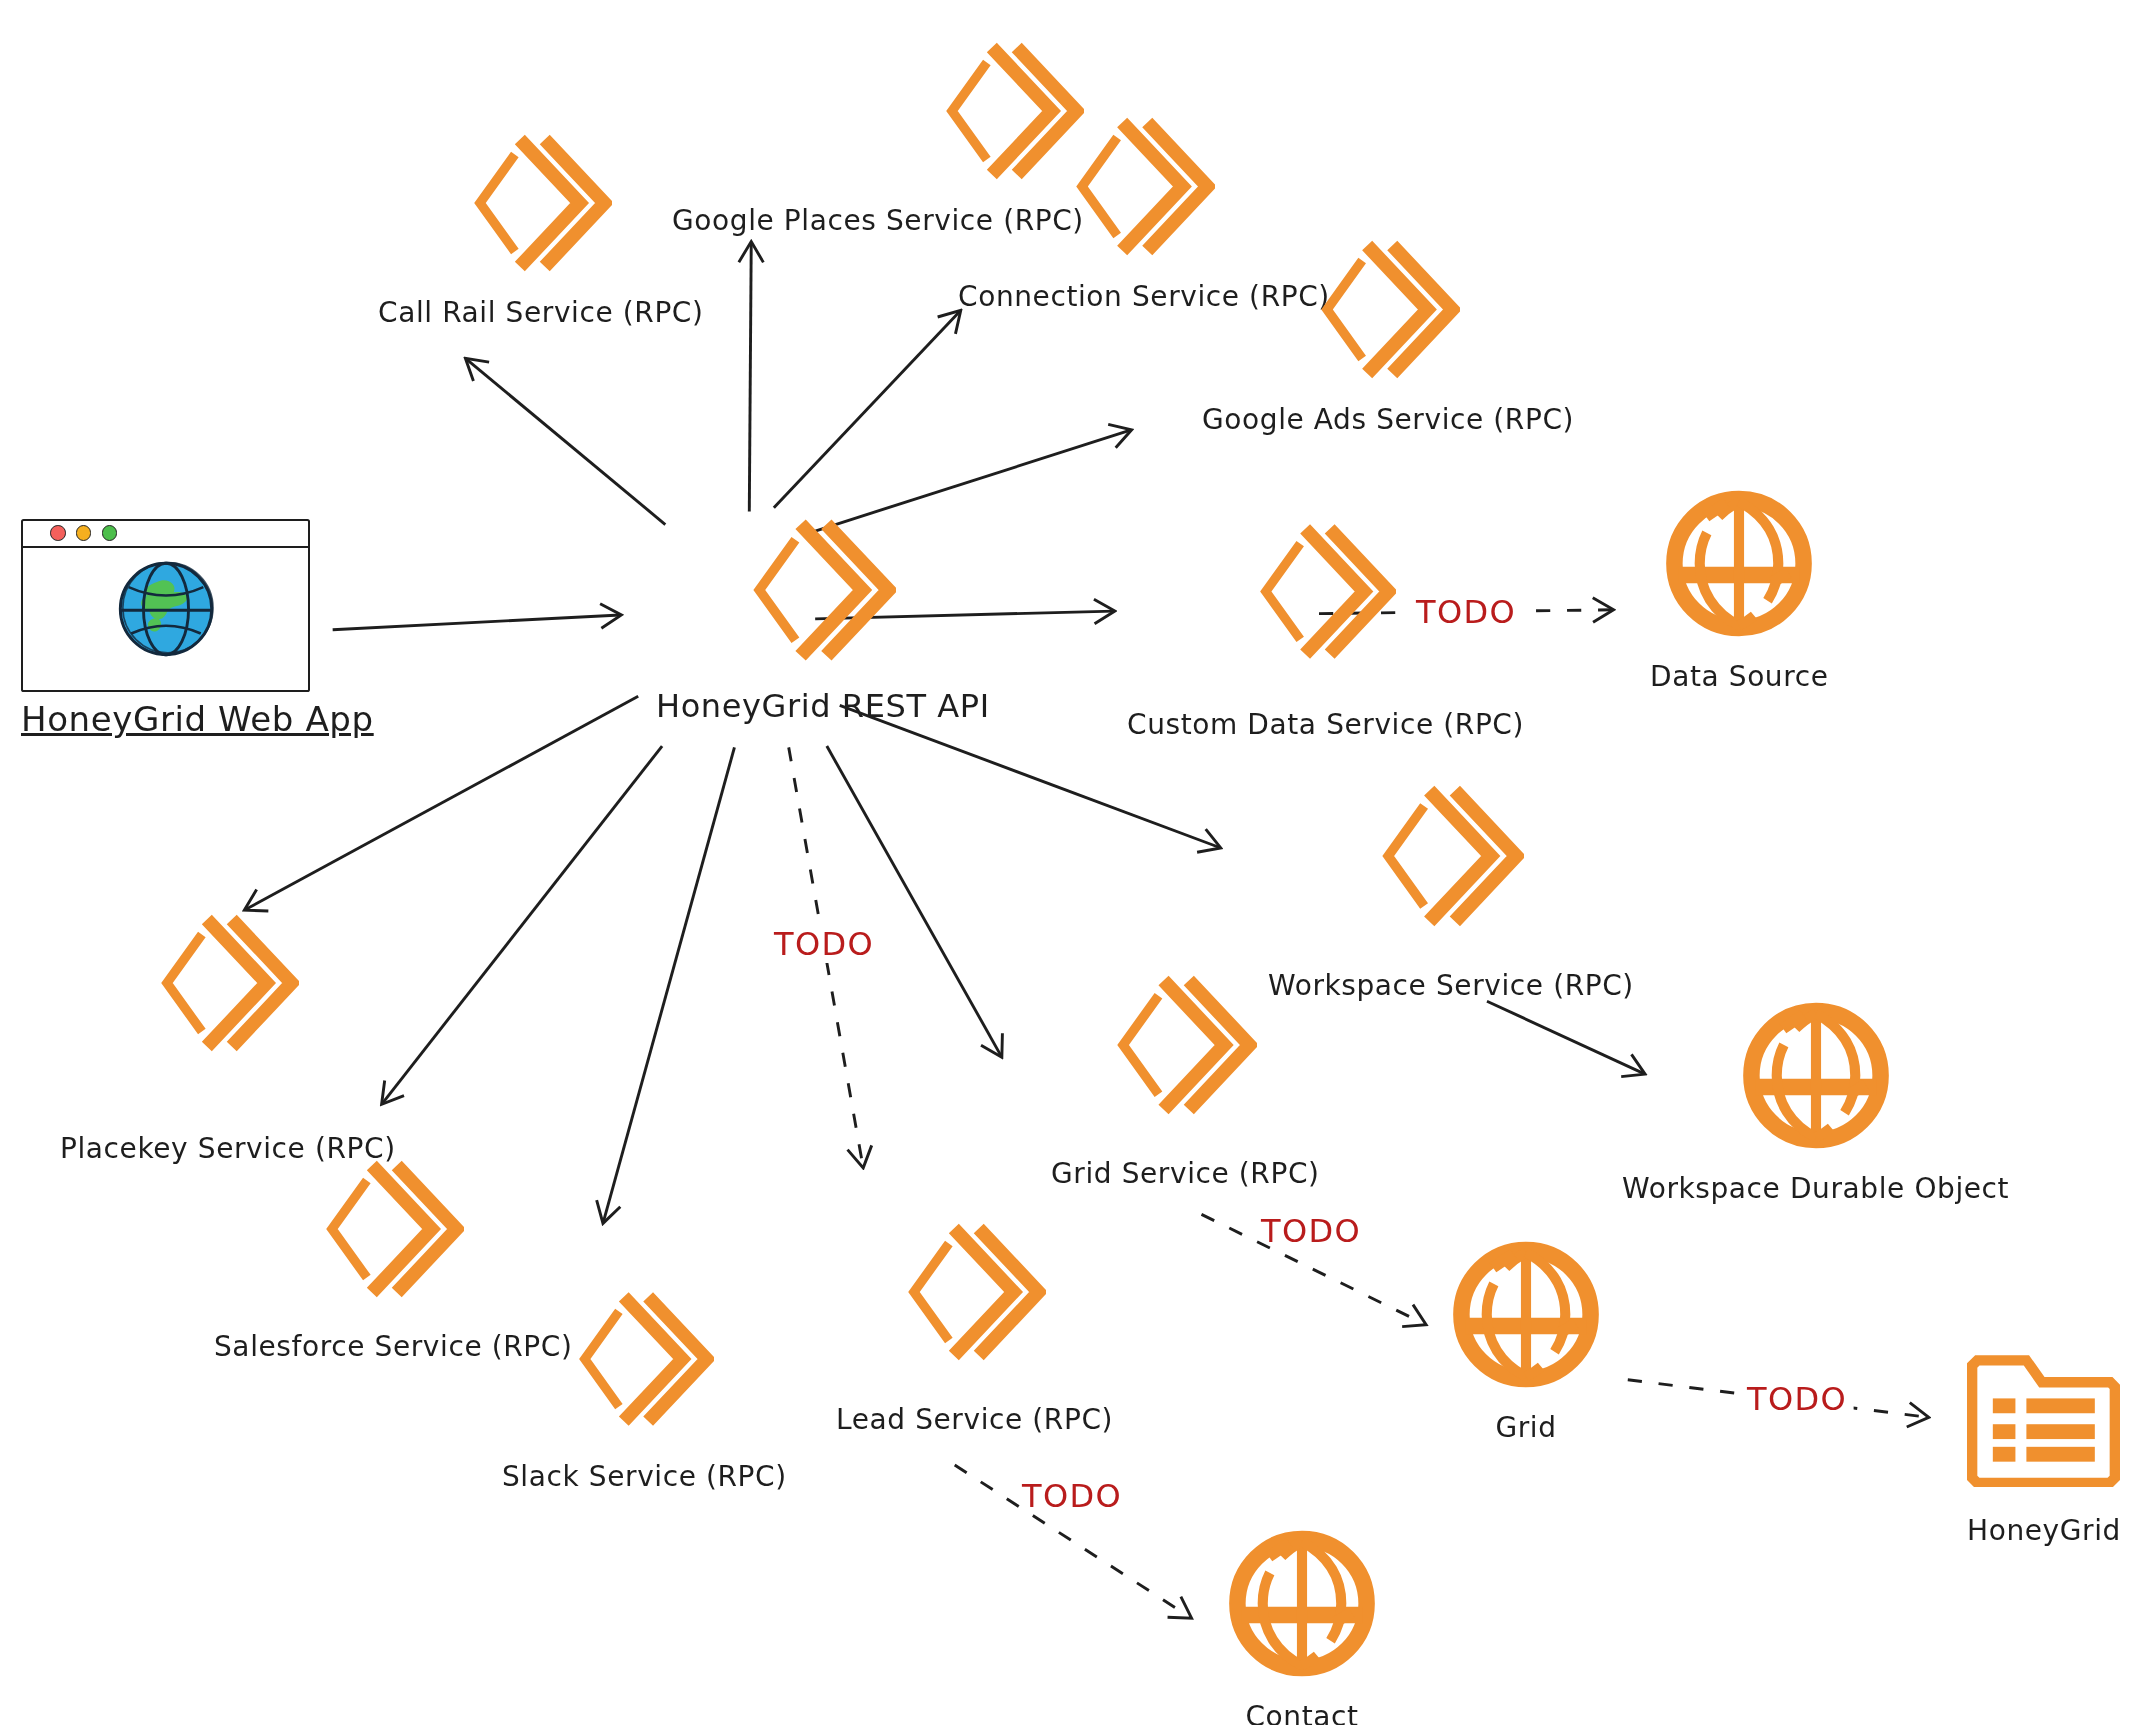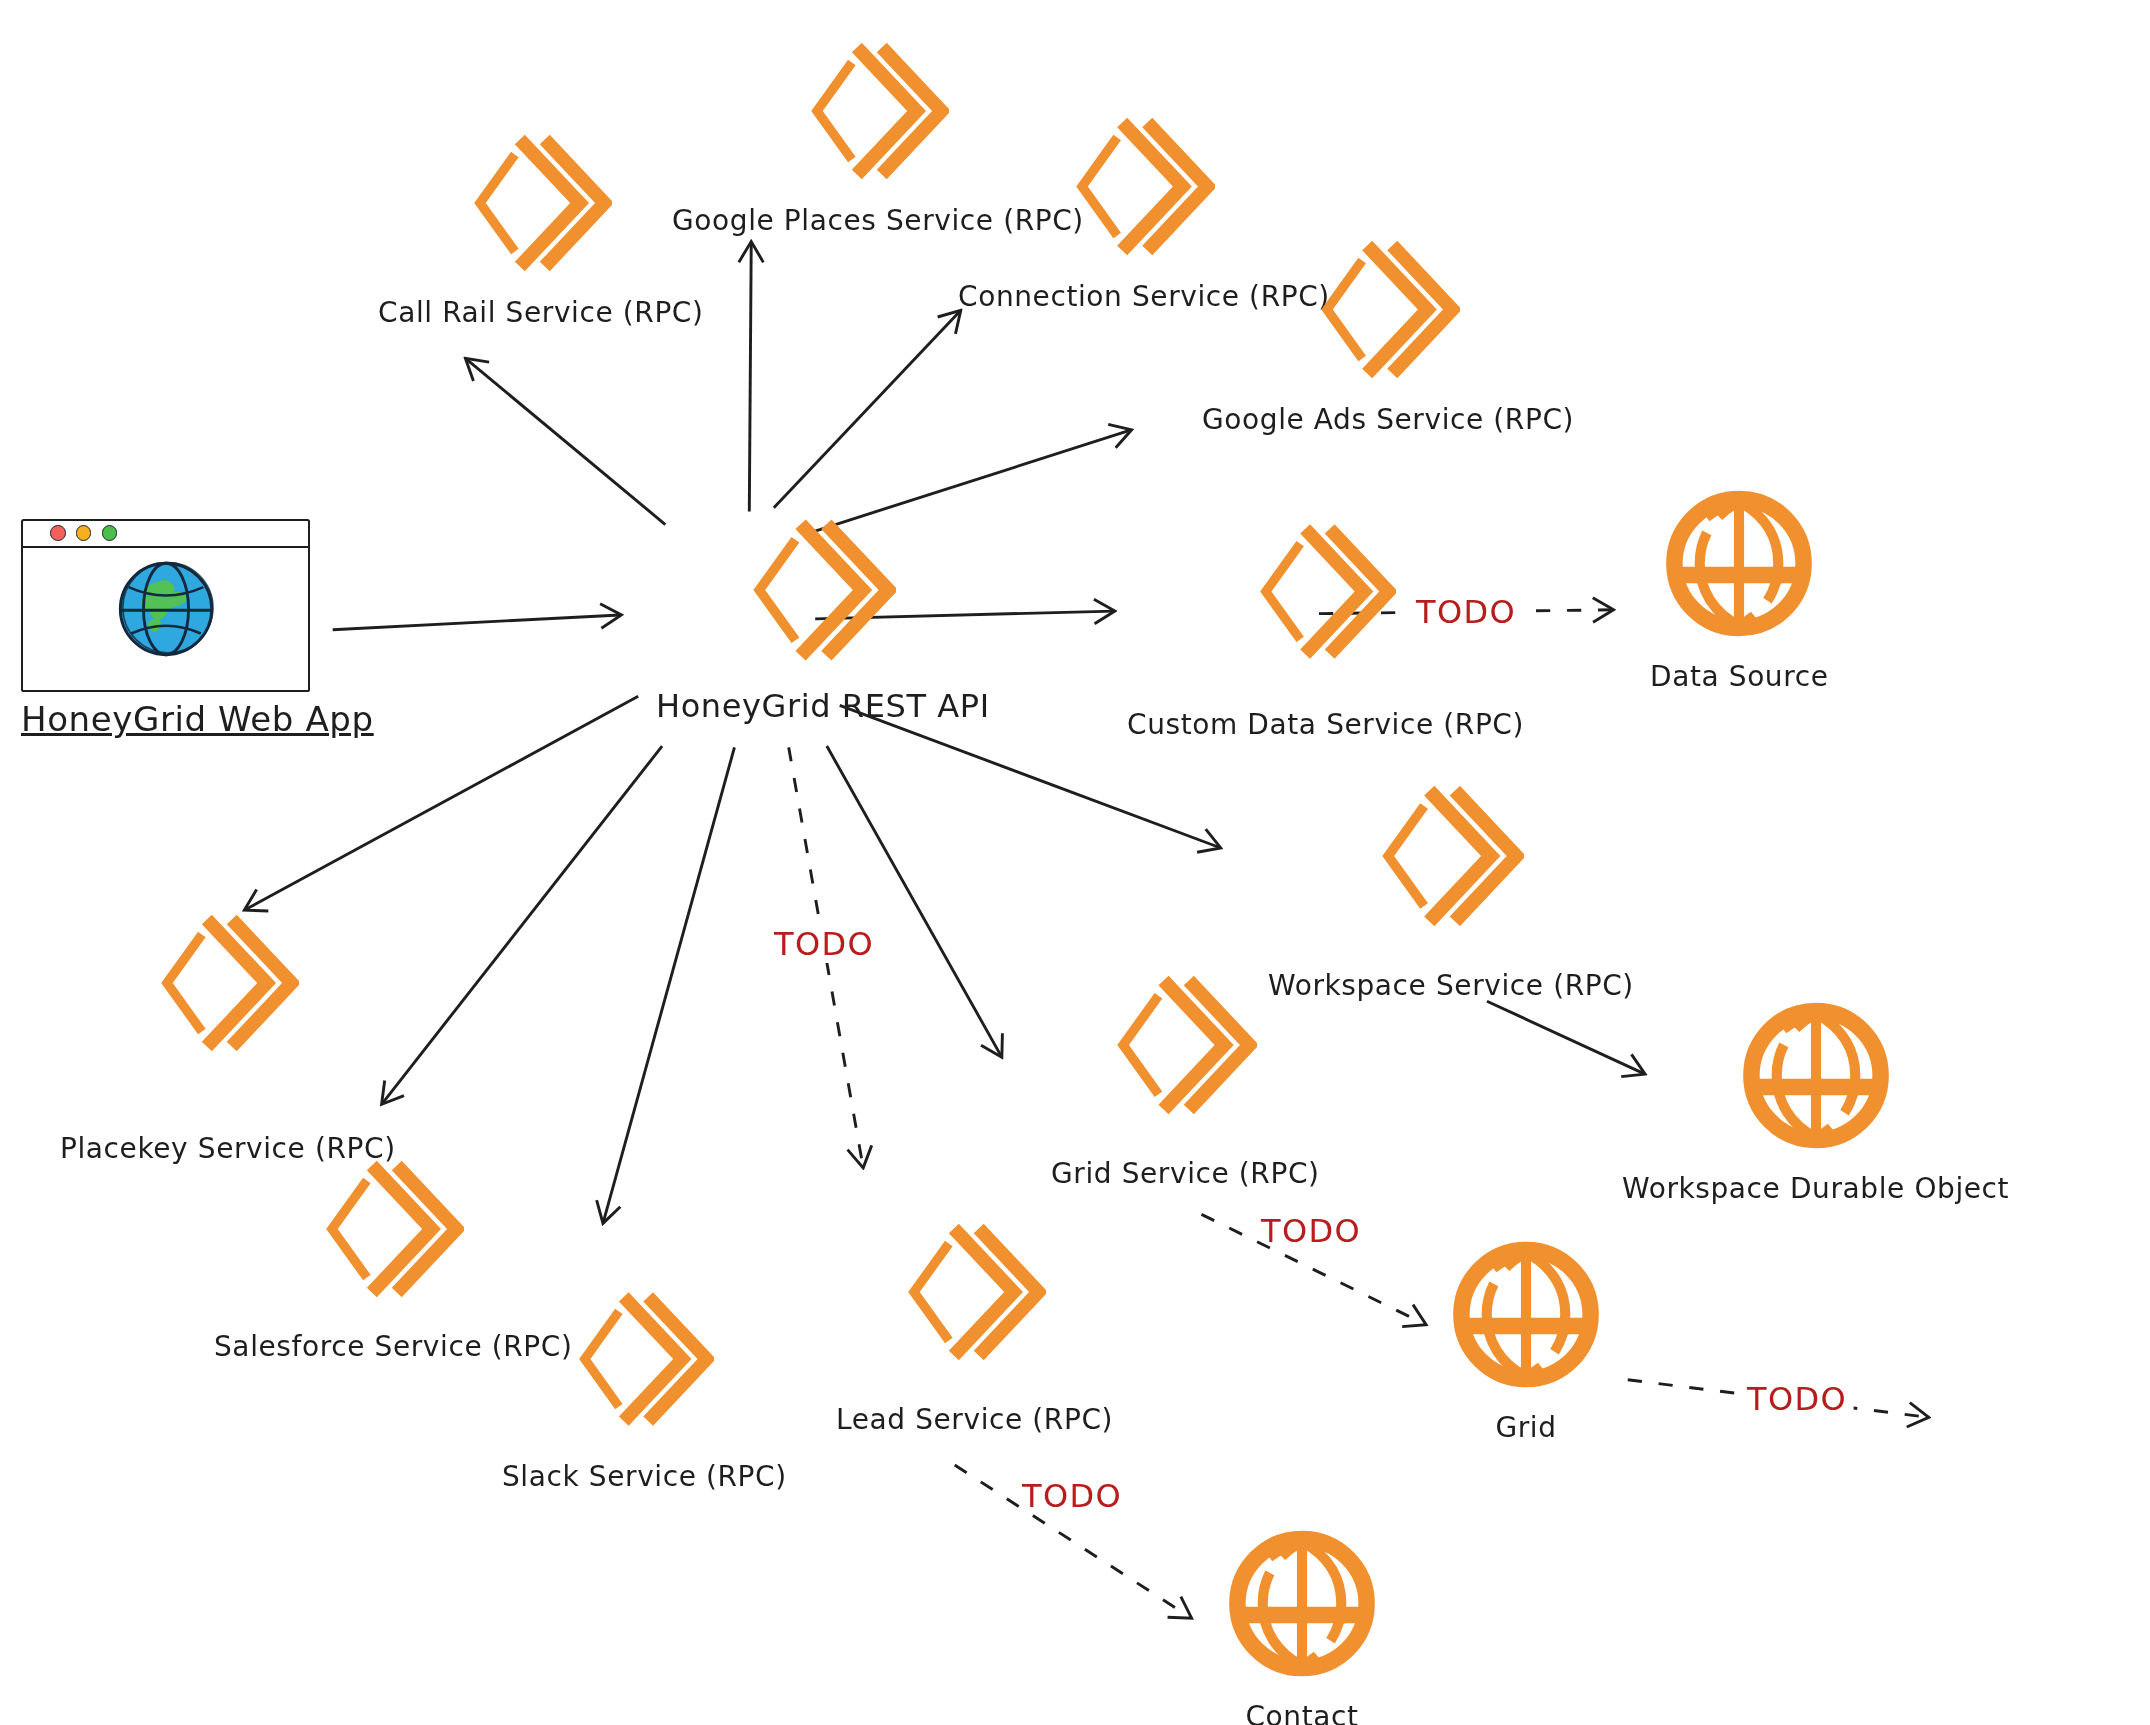--- a/index.html
+++ b/index.html
@@ -104,21 +104,21 @@
     <div class="nlabel" style="font-size:32px;margin-top:26px;">HoneyGrid REST API</div>
   </div>
 
   <div class="node" style="left:378px;top:132px;">
     <svg width="142" height="142" viewBox="0 0 228 220">
         <use href="#worker-sym"></use>
       </svg>
     <div class="nlabel">Call Rail Service (RPC)</div>
   </div>
 
-  <div class="node" style="left:672px;top:40px;">
+  <div class="node" style="left:672px;top:40px;align-items:flex-end;">
     <svg width="142" height="142" viewBox="0 0 228 220">
         <use href="#worker-sym"></use>
       </svg>
     <div class="nlabel">Google Places Service (RPC)</div>
   </div>
 
   <div class="node" style="left:958px;top:115px;">
     <svg width="143" height="143" viewBox="0 0 228 220">
         <use href="#worker-sym"></use>
       </svg>
@@ -202,15 +202,29 @@
     <div class="nlabel">Grid</div>
   </div>
 
   <div class="node globe-node" style="left:1226px;top:1526px;">
     <svg width="152" height="155" viewBox="0 0 120 122">
         <use href="#globe-sym"></use>
       </svg>
     <div class="nlabel">Contact</div>
   </div>
 
+  <div class="node" style="left:1967px;top:1355px;">
+    <svg width="153" height="132" viewBox="0 0 237 204">
+      <path d="M16,198 L8,190 L8,16 L16,8 L92,8 L116,42 L222,42 L229,49 L229,190 L221,198 Z" fill="none" stroke="#f0902e" stroke-width="16" stroke-linejoin="miter"></path>
+      <g fill="#f0902e">
+        <rect x="40" y="67" width="35" height="23"></rect>
+          <rect x="92" y="67" width="106" height="23"></rect>
+        <rect x="40" y="107" width="35" height="23"></rect>
+          <rect x="92" y="107" width="106" height="23"></rect>
+        <rect x="40" y="142" width="35" height="23"></rect>
+          <rect x="92" y="142" width="106" height="23"></rect>
+      </g>
+    </svg>
+    <div class="nlabel" style="margin-top:27px;">HoneyGrid</div>
+  </div>
 
 </div>
 
 
 </body></html>

